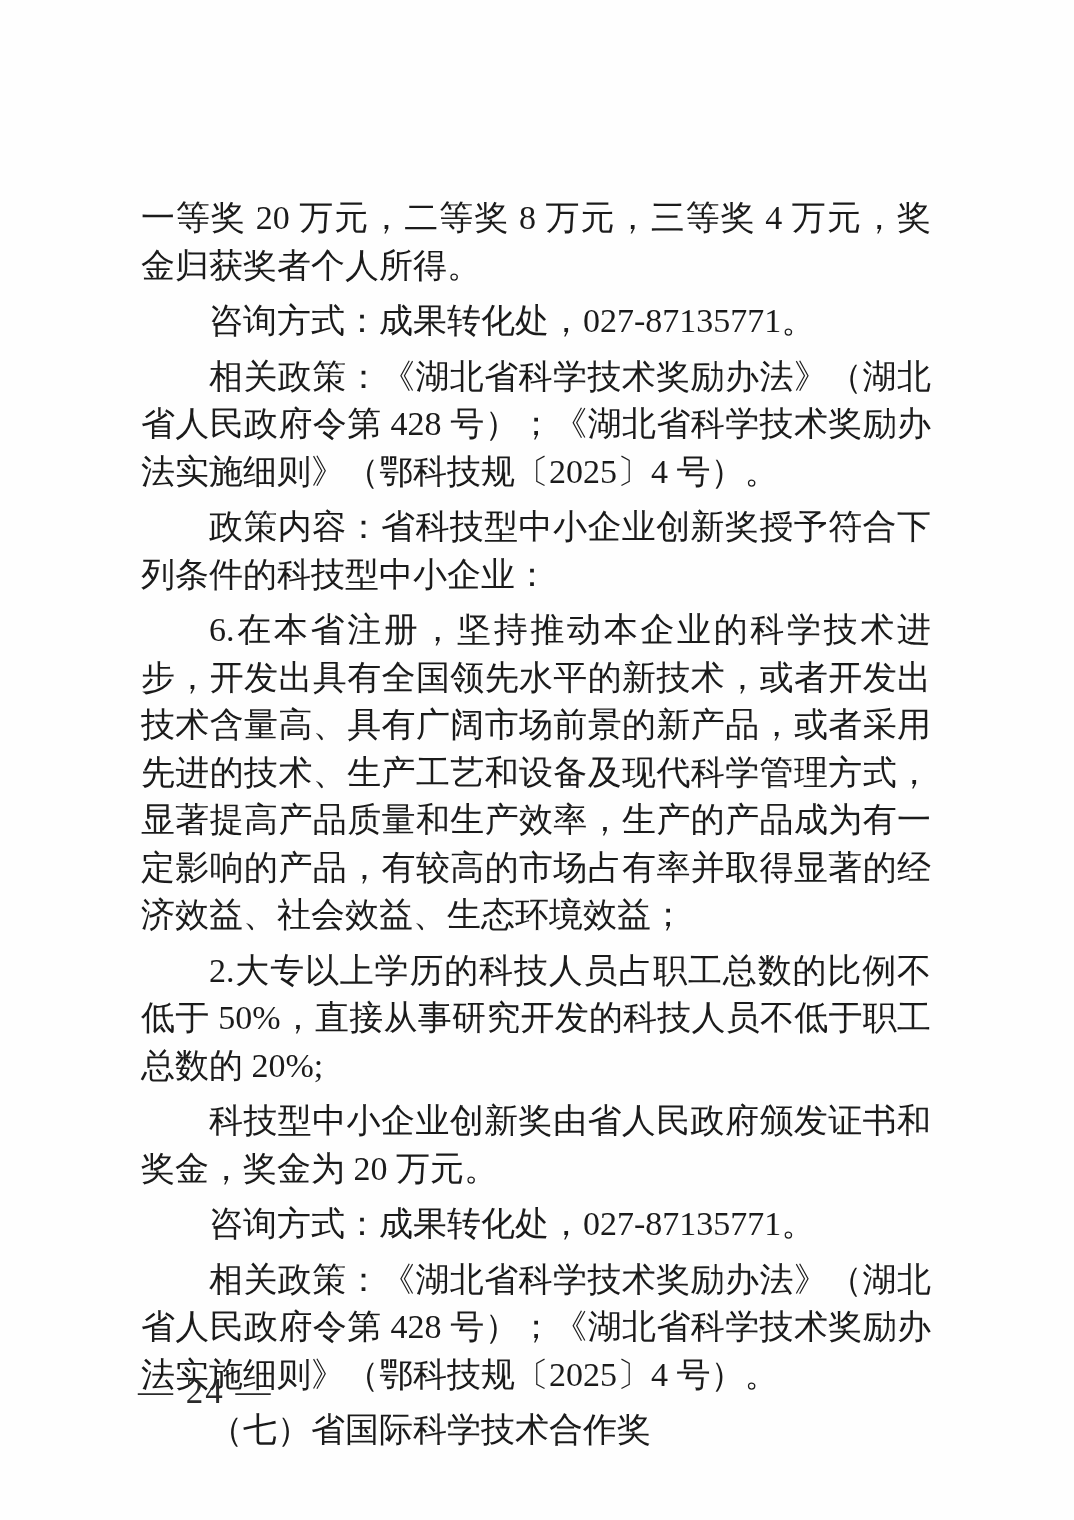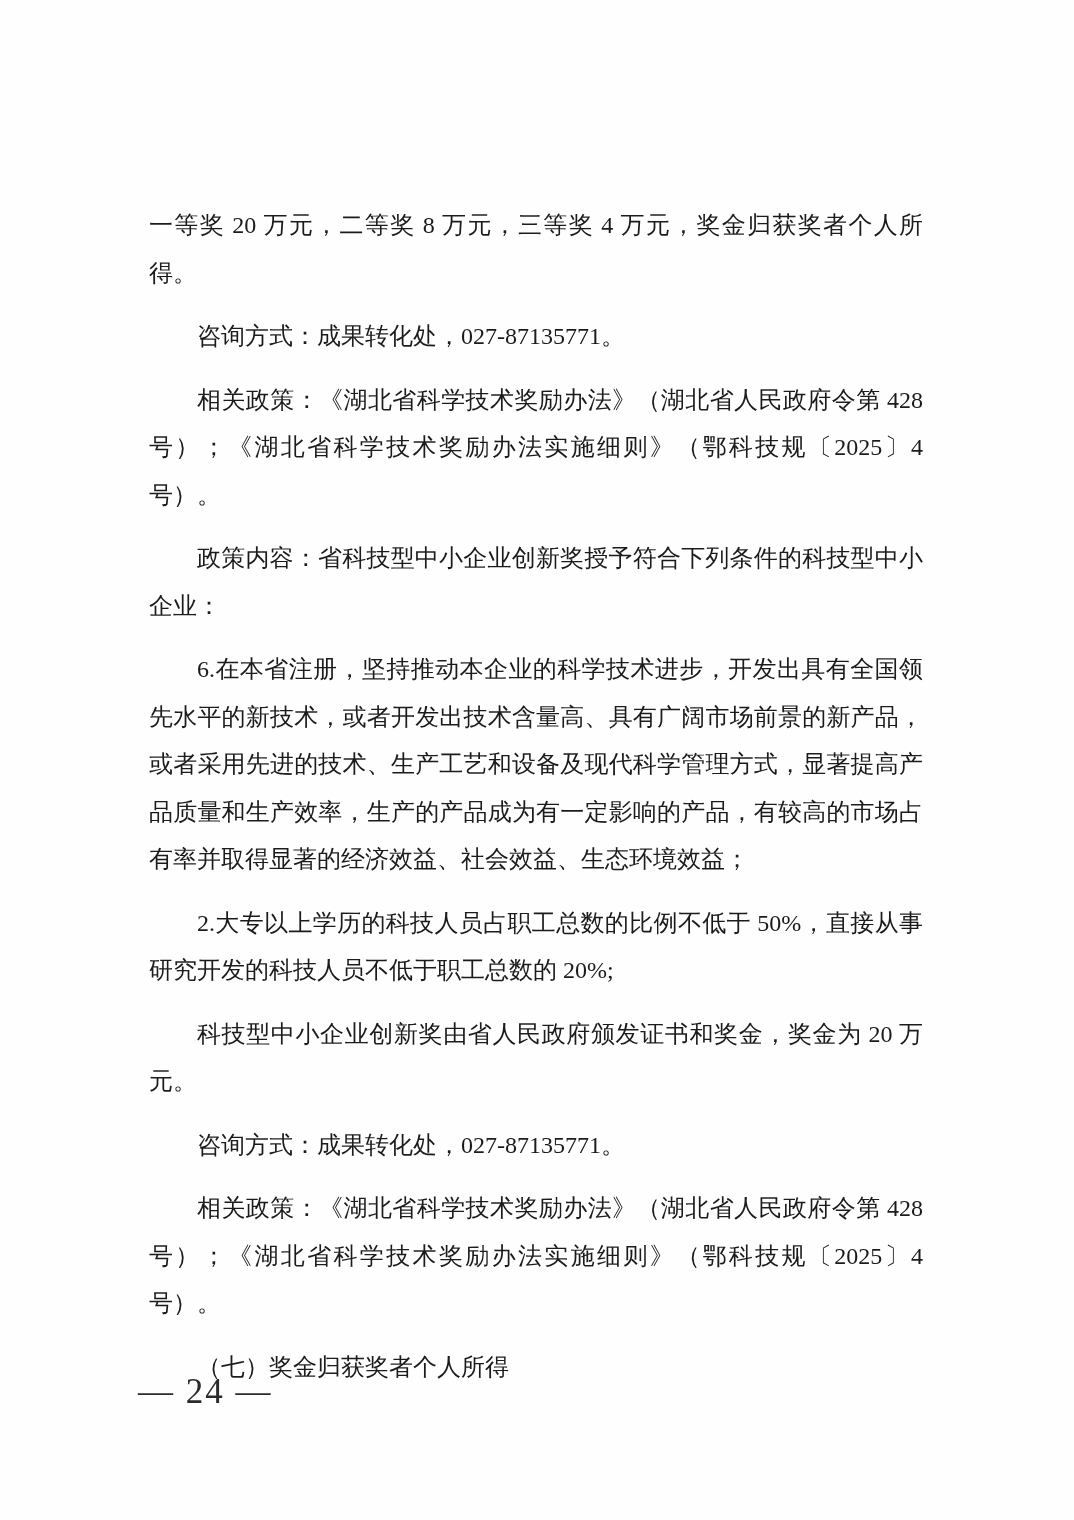--- a/index.html
+++ b/index.html
@@ -16,22 +16,22 @@
     font-family: "Liberation Serif", "DejaVu Serif", serif;
     overflow: hidden;
   }
   .content {
     position: absolute;
     left: 133px;
     top: 186px;
     width: 806px;
   }
   .para {
-    margin: 16px;
-    font-size: 24px;
+    margin: 8px;
+    font-size: 34px;
     line-height: 47.5px;
     text-align: justify;
     text-align-last: left;
     text-justify: inter-character;
     text-indent: 2em;
     word-break: break-all;
   }
   .para.noindent {
     text-indent: 0;
   }
@@ -67,19 +67,19 @@
 
     <p class="para"><span class="label"></span><span>2.大专以上学历的科技人员占职工总数的比例不低于 50%，直接从事研究开发的科技人员不低于职工总数的 20%;</span></p>
 
 
     <p class="para"><span class="label"></span><span>科技型中小企业创新奖由省人民政府颁发证书和奖金，奖金为 20 万元。</span></p>
 
     <p class="para"><span class="label">咨询方式：</span><span>成果转化处，027-87135771。</span></p>
 
     <p class="para"><span class="label">相关政策：</span><span>《湖北省科学技术奖励办法》（湖北省人民政府令第 428 号）；《湖北省科学技术奖励办法实施细则》（鄂科技规〔2025〕4 号）。</span></p>
 
-    <p class="para"><span class="label"></span><span>（七）奖金归获奖者个人所得</span></p>
+    <p class="para"><span class="label"></span><span>（七）省国际科学技术合作奖</span></p>
 
 
   </div>
 
   <div class="footer">— 24 —</div>
 </div>
 
 </body></html>

